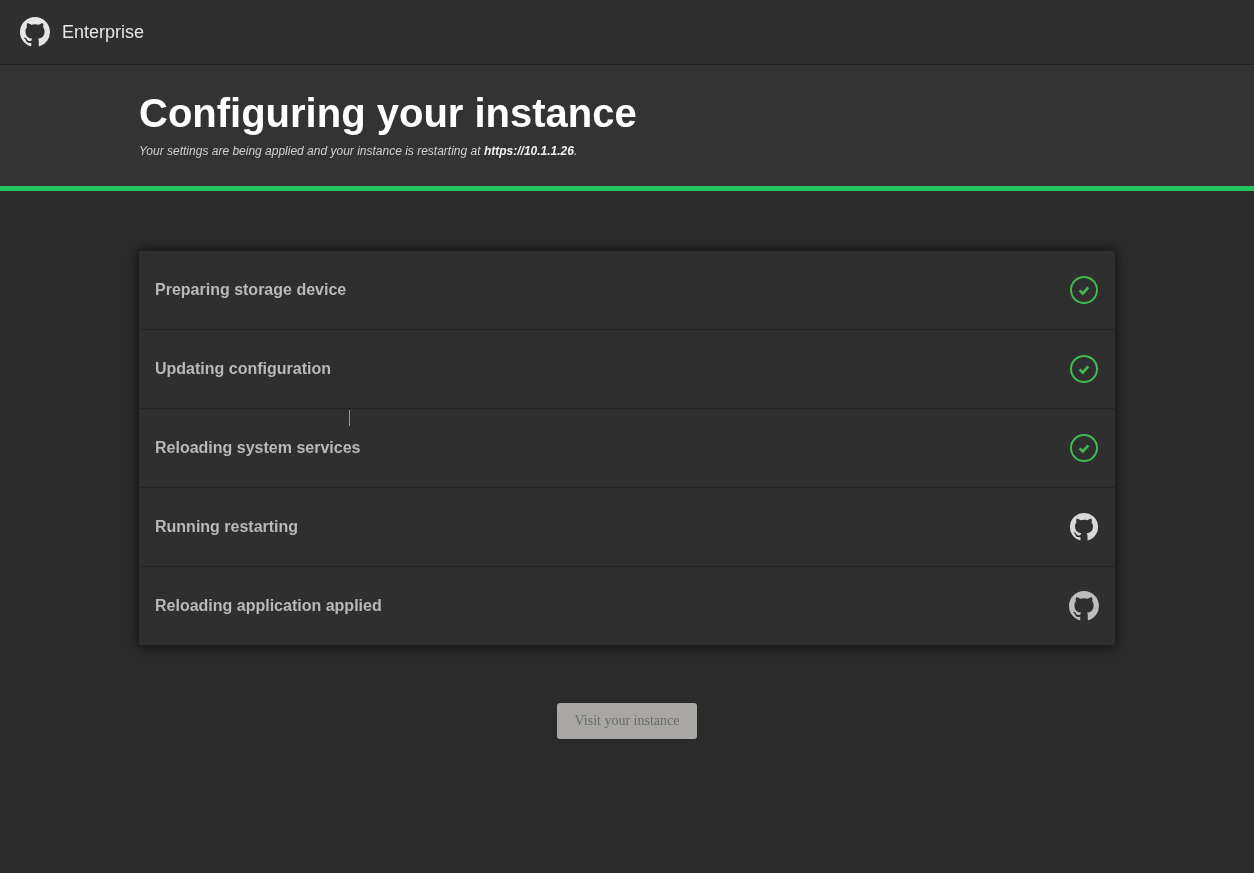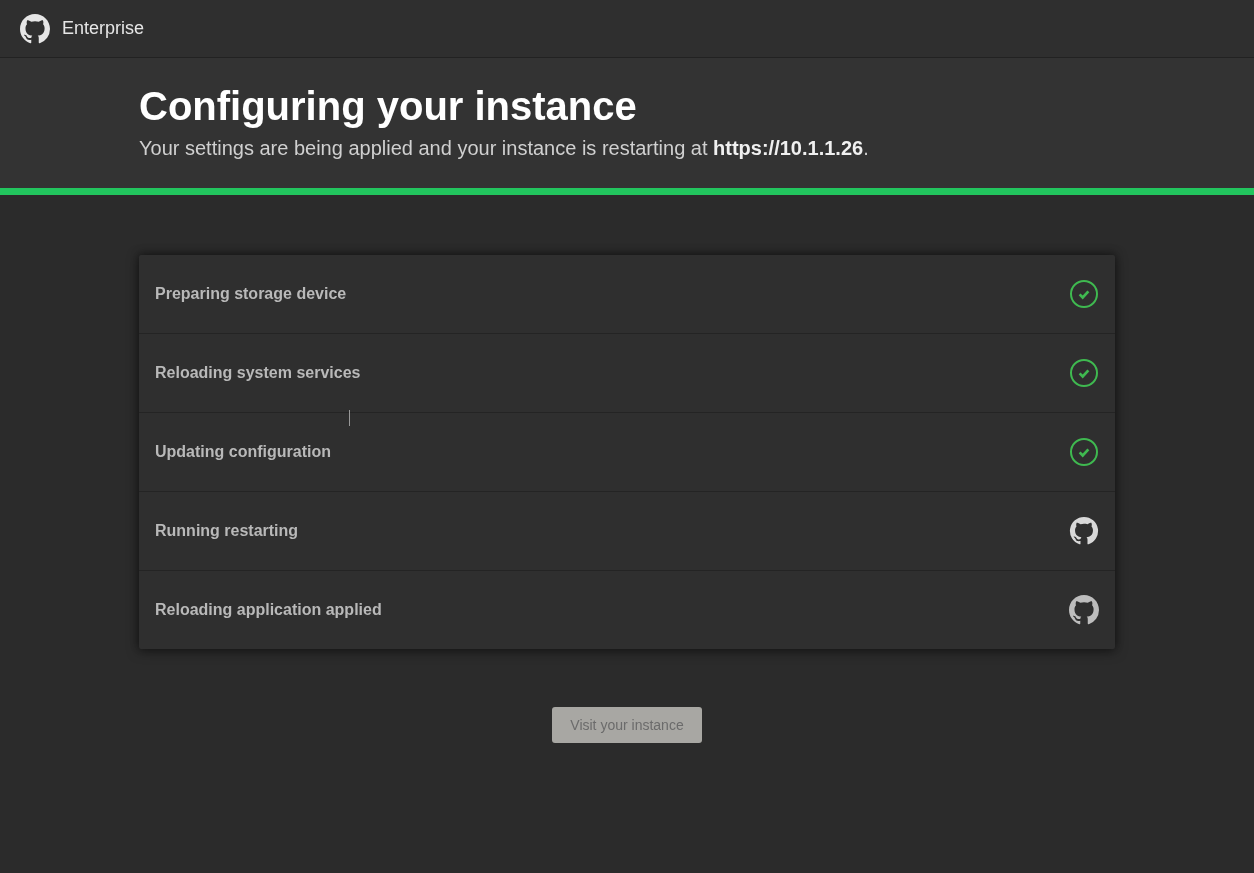--- a/index.html
+++ b/index.html
@@ -9,21 +9,21 @@
     }
     body {
       background: #2b2b2b;
       font-family: -apple-system, BlinkMacSystemFont, "Segoe UI", Helvetica, Arial, sans-serif;
       color: #c9c9c9;
       width: 1254px;
       height: 873px;
       overflow: hidden;
     }
     .topbar {
-      height: 58px;
+      height: 65px;
       background: #2f2f2f;
       border-bottom: 1px solid #222;
       display: flex;
       align-items: center;
       padding: 0 20px;
     }
     .topbar .logo {
       display: flex;
       align-items: center;
       gap: 12px;
@@ -35,36 +35,37 @@
     }
     .github-mark svg {
       fill: #e6e6e6;
       width: 30px;
       height: 30px;
       display: block;
     }
     .header-section {
       background: #333333;
       padding: 26px 0 28px 0;
-      border-bottom: 7px solid #22c55e;
+      border-bottom: 5px solid #22c55e;
     }
     .header-inner {
       width: 976px;
       margin: 0 auto;
     }
     .page-title {
       color: #ffffff;
       font-size: 40px;
       font-weight: 700;
       margin-bottom: 8px;
     }
     .page-subtitle {
       color: #d0d0d0;
-      font-size: 20px;
+      font-size: 12px;
       font-weight: 400;
+      font-style: italic;
     }
     .page-subtitle b {
       color: #f0f0f0;
       font-weight: 600;
     }
     .main {
       width: 976px;
       margin: 60px auto 0 auto;
     }
     .step-list {
@@ -126,21 +127,21 @@
     }
     .visit-btn {
       background: #a8a7a3;
       color: #6b6b6b;
       border: none;
       border-radius: 3px;
       padding: 10px 18px;
       font-size: 14px;
       font-weight: 400;
       cursor: not-allowed;
-      font-family: Liberation Sans, sans-serif;
+      font-family: Liberation Serif, serif;
     }
     .cursor-caret {
       position: absolute;
       left: 349px;
       top: 410px;
       width: 1px;
       height: 16px;
       background: #999;
     }
   </style>
@@ -175,42 +176,42 @@
       <span class="status-icon">
         <span class="check-circle">
             <svg viewBox="0 0 16 16">
               <polyline points="3,8.5 6.5,12 13,5"></polyline>
             </svg>
           </span>
       </span>
     </div>
 
     <div class="step-row">
+      <span class="step-label">Updating configuration</span>
+      <span class="status-icon">
+        <span class="check-circle">
+            <svg viewBox="0 0 16 16">
+              <polyline points="3,8.5 6.5,12 13,5"></polyline>
+            </svg>
+          </span>
+      </span>
+    </div>
+
+    <div class="step-row">
       <span class="step-label">Reloading system services</span>
       <span class="status-icon">
         <span class="check-circle">
             <svg viewBox="0 0 16 16">
               <polyline points="3,8.5 6.5,12 13,5"></polyline>
             </svg>
           </span>
       </span>
     </div>
 
     <div class="step-row">
-      <span class="step-label">Updating configuration</span>
-      <span class="status-icon">
-        <span class="check-circle">
-            <svg viewBox="0 0 16 16">
-              <polyline points="3,8.5 6.5,12 13,5"></polyline>
-            </svg>
-          </span>
-      </span>
-    </div>
-
-    <div class="step-row">
       <span class="step-label">Running restarting</span>
       <span class="status-icon gh-status">
         <svg viewBox="0 0 16 16">
             <path d="M8 0a8 8 0 100 16A8 8 0 008 0zM5.47 13.59c-.4.07-.55-.17-.55-.38 0-.19.01-.82.01-1.49-2.01.37-2.53-.49-2.69-.94-.09-.23-.48-.94-.82-1.13-.28-.15-.68-.52-.01-.53.63-.01 1.08.58 1.23.82.72 1.21 1.87.87 2.33.66.07-.52.28-.87.51-1.07-1.78-.2-3.64-.89-3.64-3.95 0-.87.31-1.59.82-2.15-.08-.2-.36-1.02.08-2.12 0 0 .67-.21 2.2.82A7.6 7.6 0 018 2.86c.68 0 1.36.09 2 .27 1.53-1.04 2.2-.82 2.2-.82.44 1.1.16 1.92.08 2.12.51.56.82 1.27.82 2.15 0 3.07-1.87 3.75-3.65 3.95.29.25.54.73.54 1.48 0 1.07-.01 1.93-.01 2.2 0 .21.15.46.55.38A6.52 6.52 0 018 14.5a6.52 6.52 0 01-2.53-.91z" fill-rule="evenodd" opacity="0"></path>
             <path d="M8 .5a7.5 7.5 0 00-2.37 14.62c.37.07.51-.16.51-.36 0-.18-.01-.77-.01-1.4-1.89.35-2.37-.46-2.52-.88-.08-.22-.45-.88-.77-1.06-.26-.14-.64-.49-.01-.5.59-.01 1.01.54 1.15.77.68 1.13 1.75.82 2.18.62.07-.49.26-.82.48-1-1.67-.19-3.42-.83-3.42-3.7 0-.82.29-1.49.77-2.02-.08-.19-.34-.96.07-1.99 0 0 .63-.2 2.06.77a7.1 7.1 0 011.88-.25c.64 0 1.28.08 1.88.25 1.43-.98 2.06-.77 2.06-.77.41 1.03.15 1.8.07 1.99.48.53.77 1.19.77 2.02 0 2.88-1.75 3.52-3.42 3.7.27.23.51.68.51 1.39 0 1-.01 1.81-.01 2.06 0 .2.14.43.51.36A7.5 7.5 0 008 .5z"></path>
           </svg>
       </span>
     </div>
 
     <div class="step-row">

